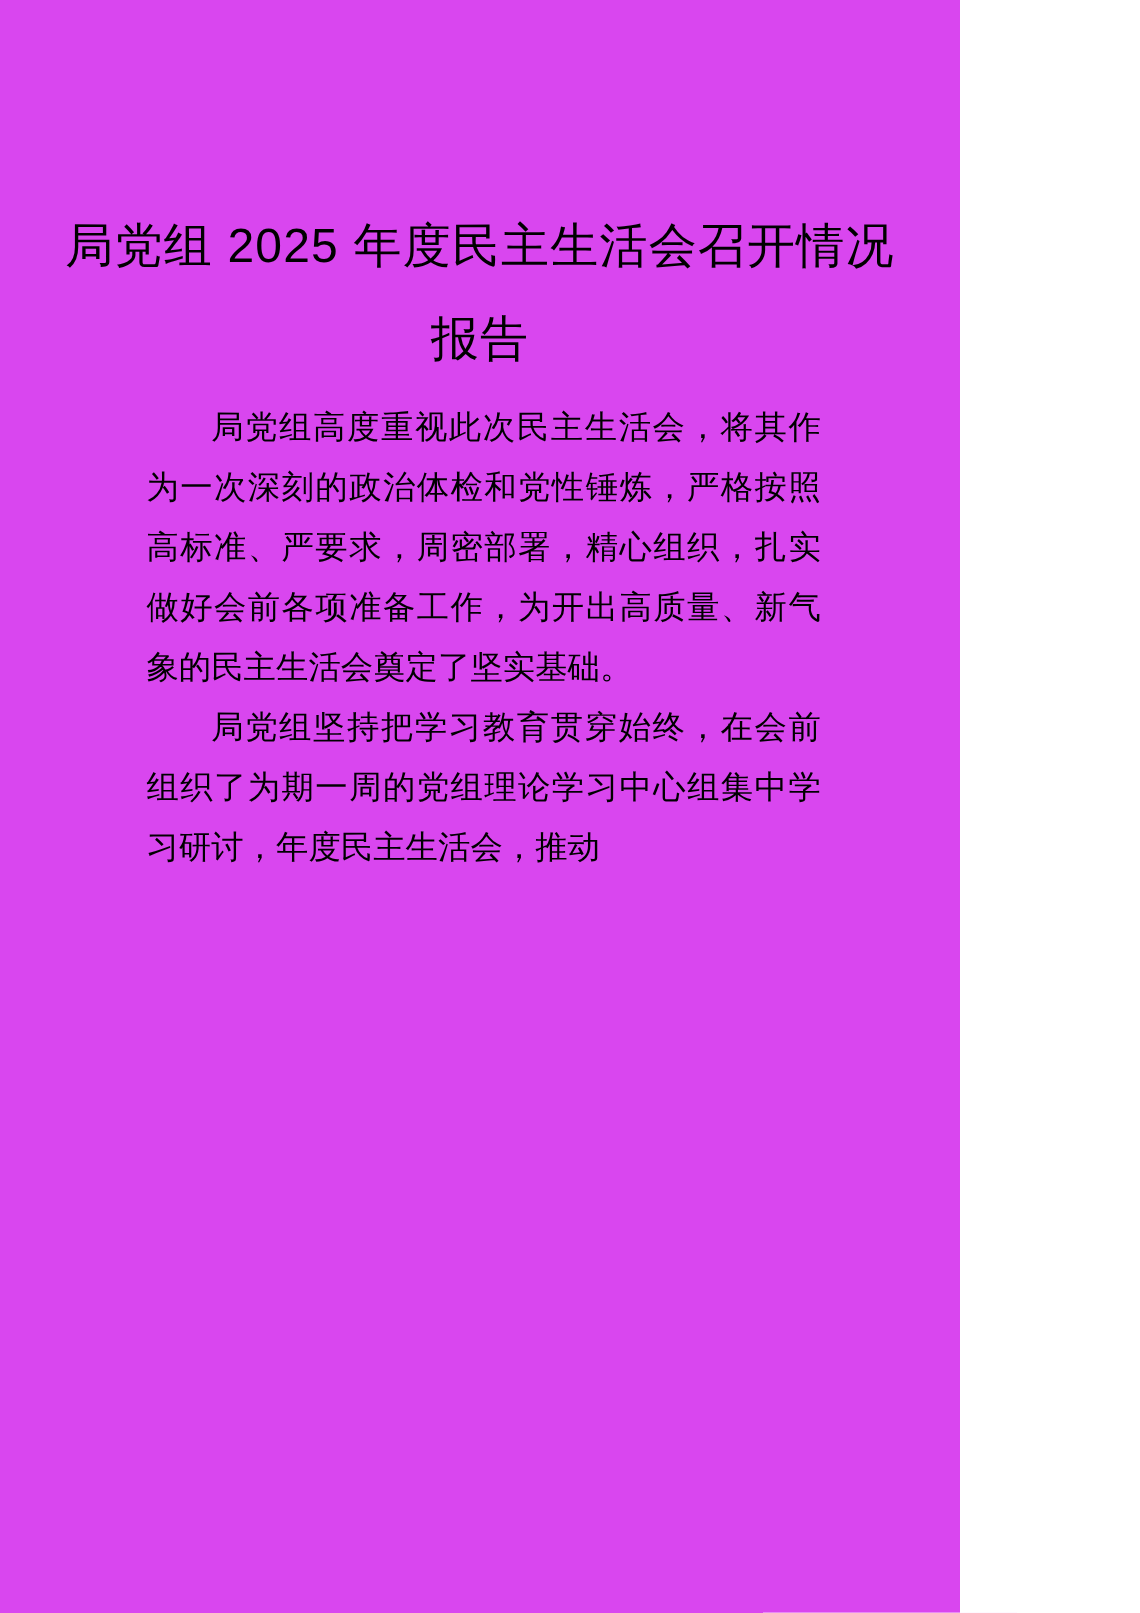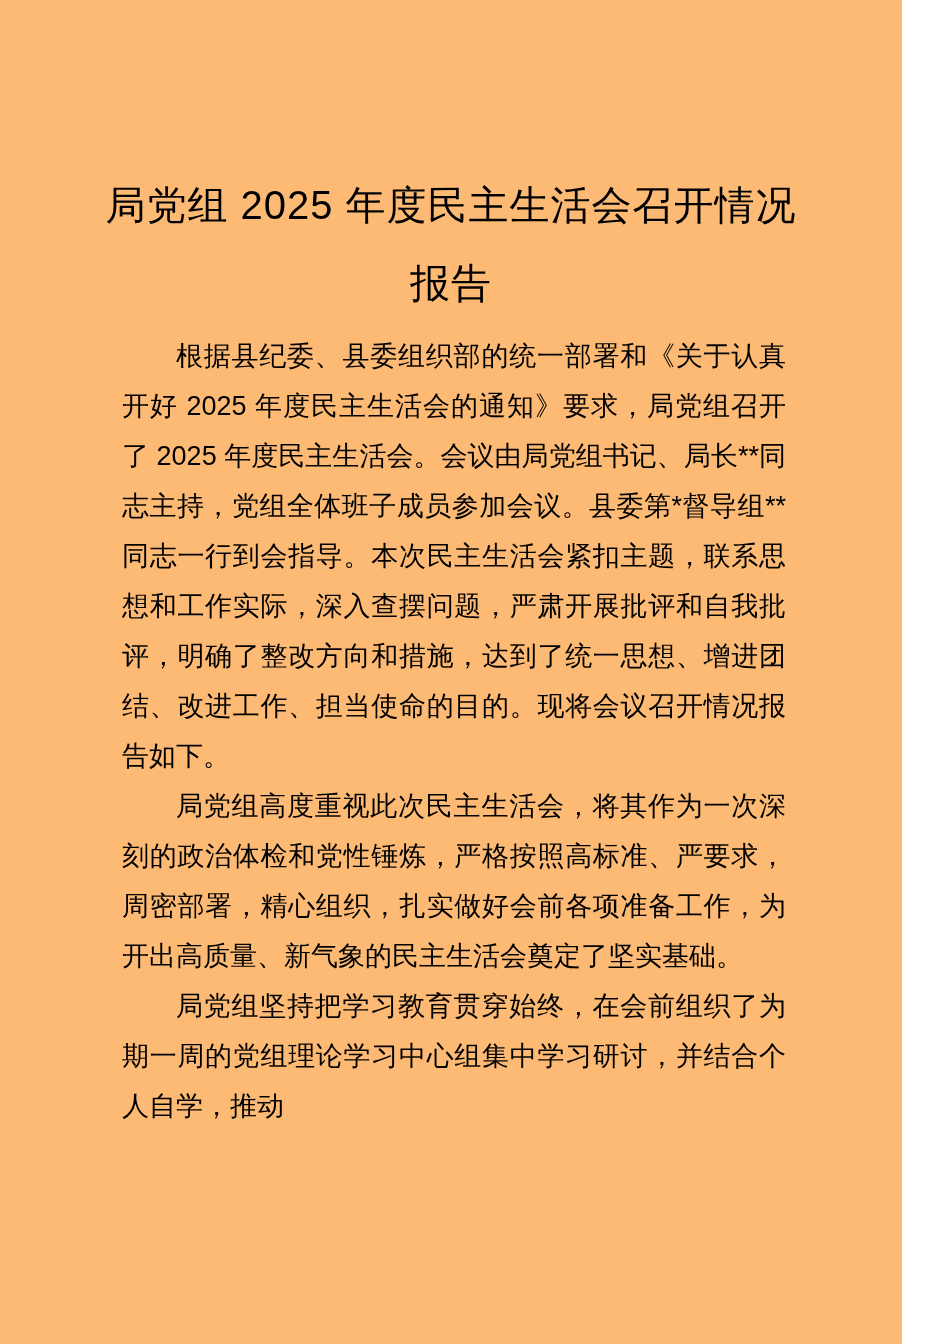--- a/index.html
+++ b/index.html
@@ -2,23 +2,23 @@
 <html lang="zh"><head>
 <meta charset="utf-8">
 <style>
   html, body {
     margin: 0;
     padding: 0;
     background: #ffffff;
   }
   .page {
     position: relative;
-    width: 902px;
+    width: 800px;
     height: 1344px;
-    background: #fdba74;
+    background: #d946ef;
     color: #000000;
     overflow: hidden;
     font-family: "Liberation Sans", "DejaVu Sans", sans-serif;
   }
   .doc-title {
     margin: 0;
     padding-top: 166px;
     text-align: center;
     font-size: 40px;
     font-weight: 400;
@@ -46,22 +46,21 @@
 <body>
 
 <div class="page">
 
   <h1 class="doc-title">
     <span>局党组 2025 年度民主生活会召开情况</span><br>
     <span>报告</span>
   </h1>
 
   <div class="doc-content">
-    <p>根据县纪委、县委组织部的统一部署和《关于认真开好 2025 年度民主生活会的通知》要求，局党组召开了 2025 年度民主生活会。会议由局党组书记、局长**同志主持，党组全体班子成员参加会议。县委第*督导组**同志一行到会指导。本次民主生活会紧扣主题，联系思想和工作实际，深入查摆问题，严肃开展批评和自我批评，明确了整改方向和措施，达到了统一思想、增进团结、改进工作、担当使命的目的。现将会议召开情况报告如下。</p>
 
 
     <p>局党组高度重视此次民主生活会，将其作为一次深刻的政治体检和党性锤炼，严格按照高标准、严要求，周密部署，精心组织，扎实做好会前各项准备工作，为开出高质量、新气象的民主生活会奠定了坚实基础。</p>
 
 
-    <p>局党组坚持把学习教育贯穿始终，在会前组织了为期一周的党组理论学习中心组集中学习研讨，并结合个人自学，推动</p>
+    <p>局党组坚持把学习教育贯穿始终，在会前组织了为期一周的党组理论学习中心组集中学习研讨，年度民主生活会，推动</p>
   </div>
 
 </div>
 
 </body></html>

